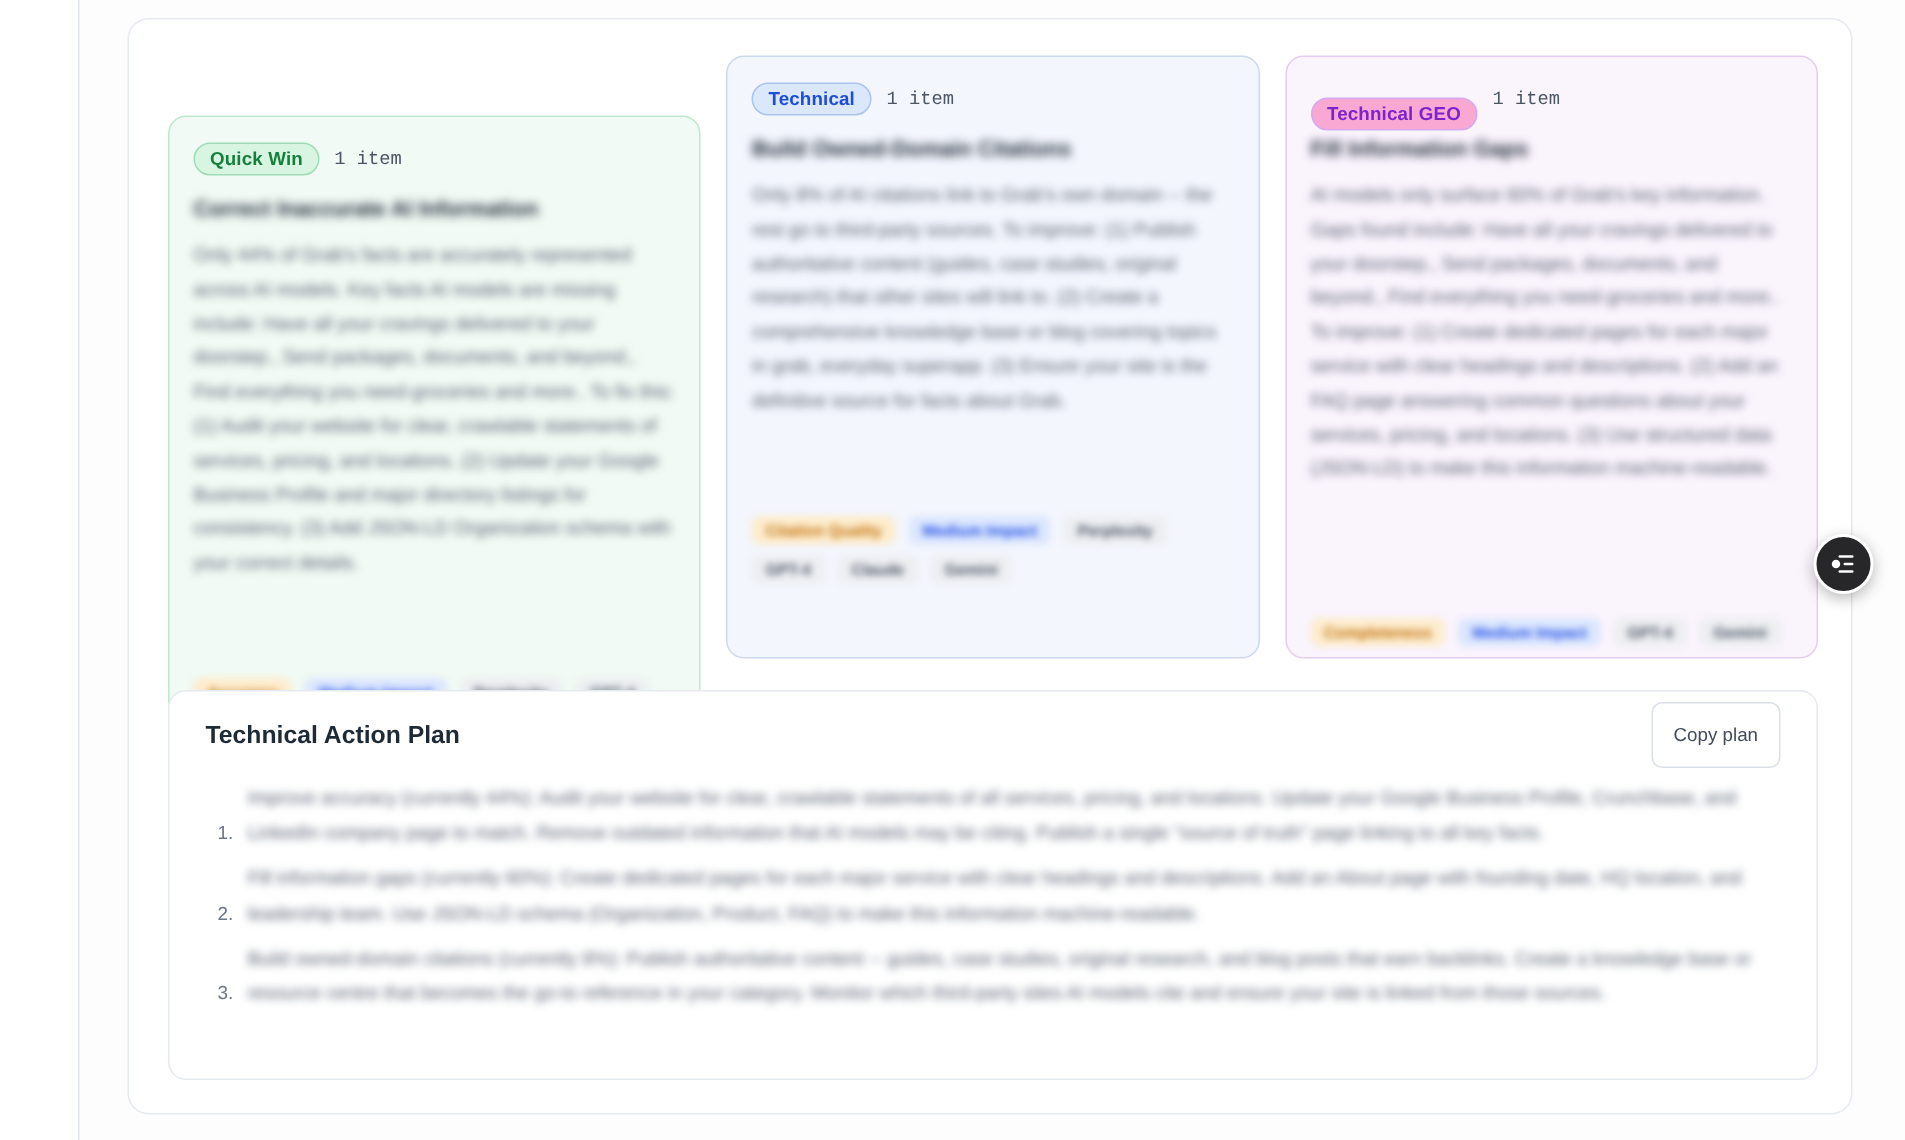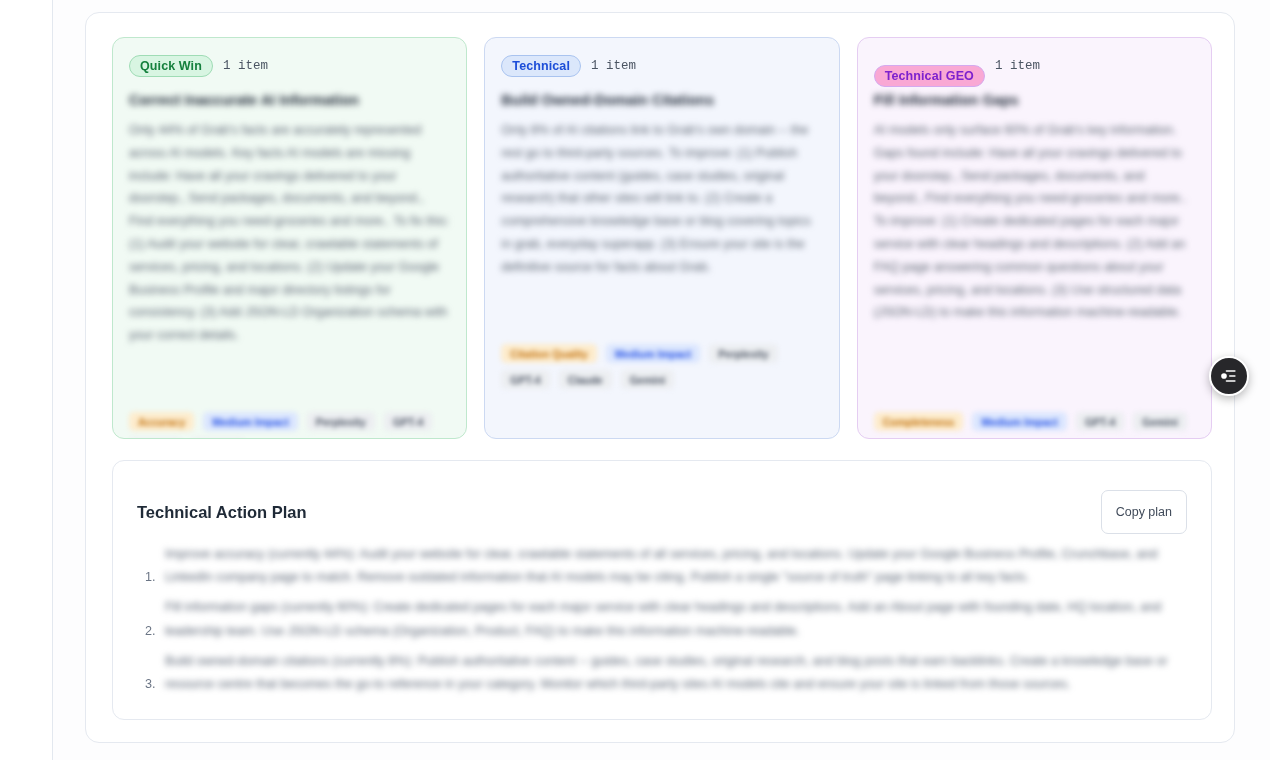--- a/index.html
+++ b/index.html
@@ -46,21 +46,21 @@
   }
   .rec-card {
     width: 356px;
     height: 402px;
     border-radius: 12px;
     border: 1px solid;
     padding: 17px 16px 14px 16px;
     position: relative;
     overflow: hidden;
   }
-  .rec-card.green  { background: #f1faf4; border-color: #bfe8cd; }
+  .rec-card.green  { background: #f1faf4; border-color: #bfe8cd; margin-top: 40px; }
   .rec-card.blue   { background: #f3f6fd; border-color: #ccd9f2; }
   .rec-card.purple { background: #faf4fd; border-color: #e5cdf2; }
 
   .card-head {
     display: flex; align-items: center; gap: 10px;
     height: 22px;
   }
   .badge {
     display: inline-flex; align-items: center;
     height: 22px; padding: 0 10px;
@@ -125,21 +125,21 @@
   .tag.gray  { background: #eceef1; color: #4c5564; }
 
   
   .plan-card {
     position: absolute;
     left: 26px; top: 447px;
     width: 1100px; height: 260px;
     background: #ffffff;
     border: 1px solid #e5e9f0;
     border-radius: 12px;
-    padding: 36px 24px;
+    padding: 14px 24px;
   }
   .plan-head {
     display: flex; align-items: center; justify-content: space-between;
     height: 30px;
   }
   .plan-title {
     font-size: 16.5px; font-weight: 700; color: #1f2a37;
   }
   .copy-btn {
     height: 44px; padding: 0 14px;

